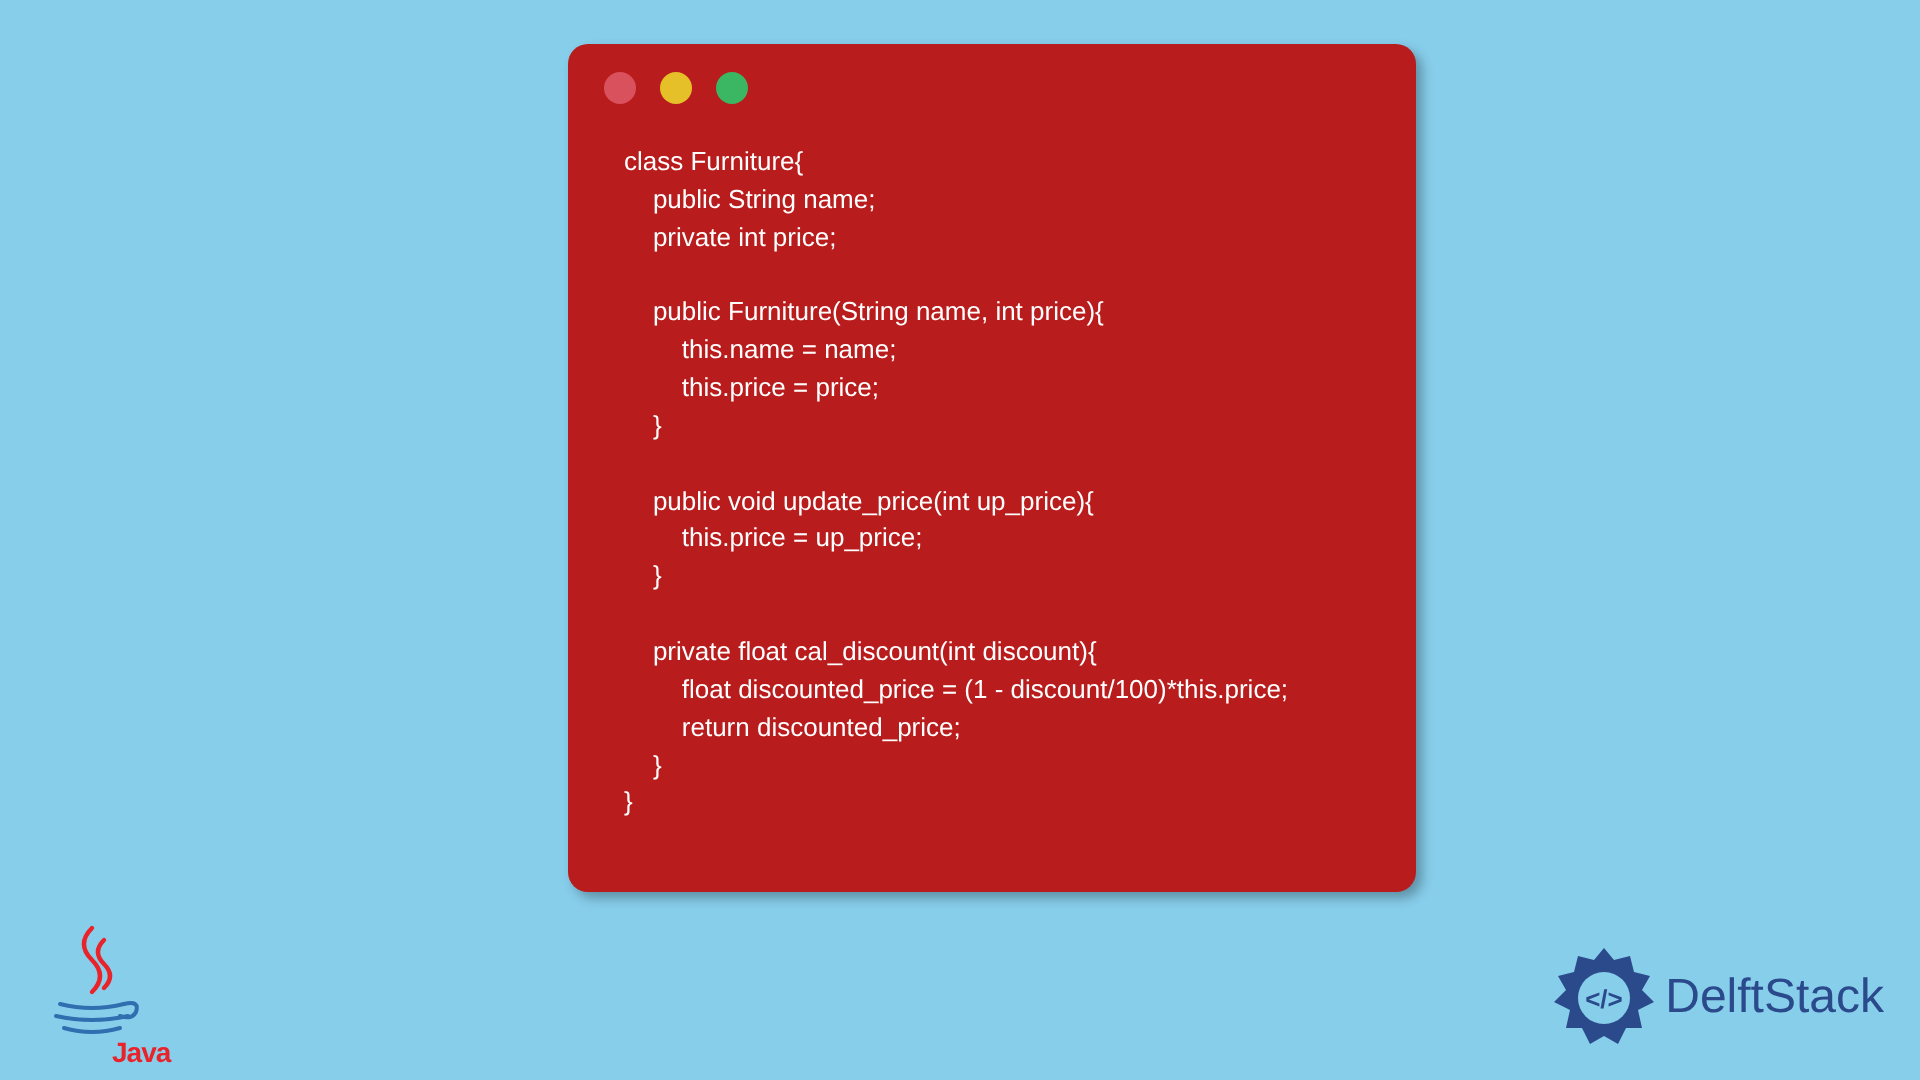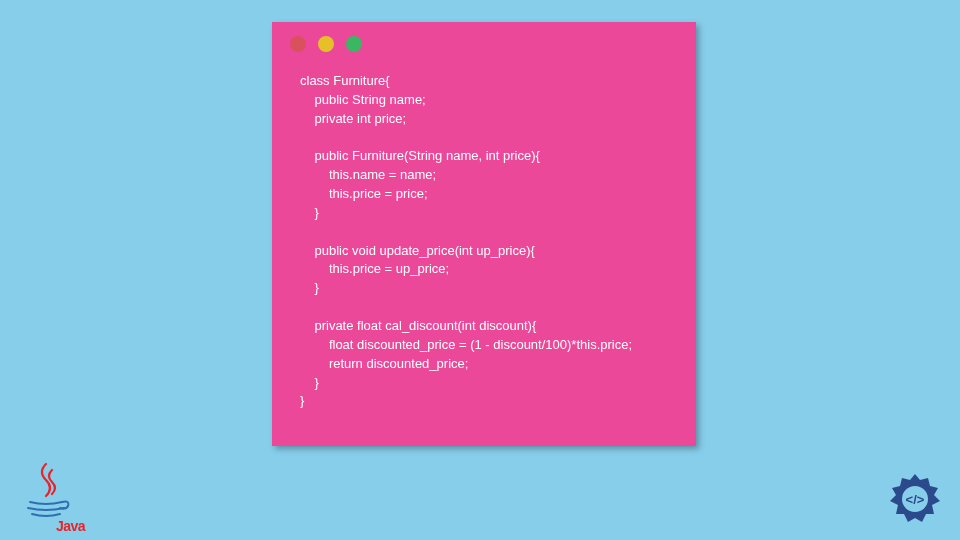--- a/index.html
+++ b/index.html
@@ -5,26 +5,27 @@
   * { margin: 0; padding: 0; box-sizing: border-box; }
   body {
     width: 960px;
     height: 540px;
     background: #87ceeb;
     position: relative;
     font-family: Arial, sans-serif;
   }
   .code-window {
     position: absolute;
-    left: 272px;
+    left: 284px;
     top: 22px;
     width: 424px;
     height: 424px;
-    background: #ec4899;
+    background: #b91c1c;
     box-shadow: 3px 3px 6px rgba(0,0,0,0.3);
+    border-radius: 10px;
   }
   .traffic-lights {
     display: flex;
     gap: 12px;
     padding: 14px 18px 10px 18px;
   }
   .light {
     width: 16px;
     height: 16px;
     border-radius: 50%;
@@ -129,13 +130,14 @@
 <div class="java-text">Java</div>
 
 <div class="delft-logo">
   <svg class="delft-gear" viewBox="0 0 54 54">
     <g fill="#2b4a8b">
       <polygon points="27,2 32,8 40,6 42,14 50,16 46,23 52,29 44,33 46,42 38,42 34,50 27,46 20,50 16,42 8,42 10,33 2,29 8,23 4,16 12,14 14,6 22,8"></polygon>
     </g>
     <circle cx="27" cy="27" r="13" fill="#87ceeb"></circle>
     <text x="27" y="32" text-anchor="middle" font-size="13" fill="#2b4a8b" font-weight="bold">&lt;/&gt;</text>
   </svg>
+  <span class="delft-text">DelftStack</span>
 </div>
 
 </body></html>

